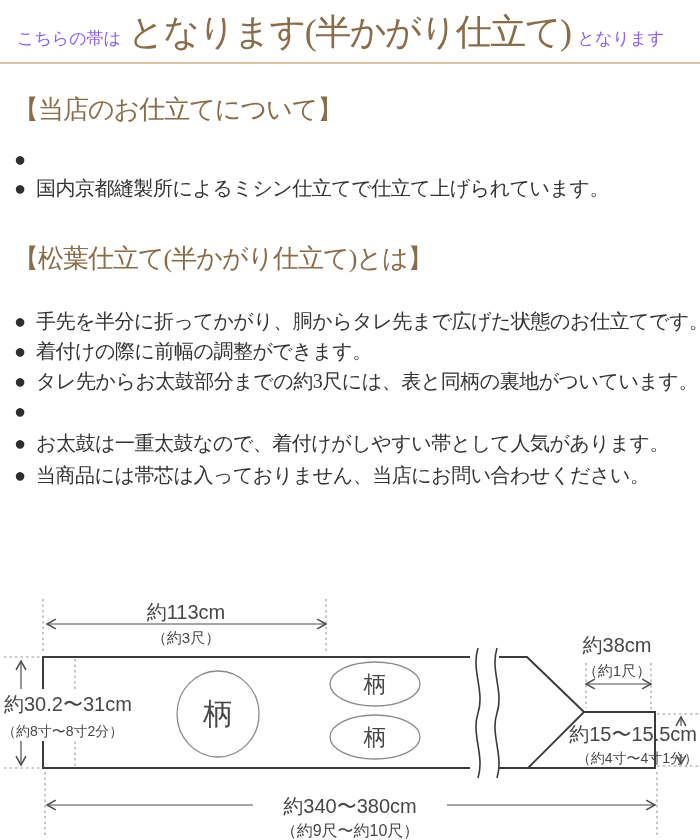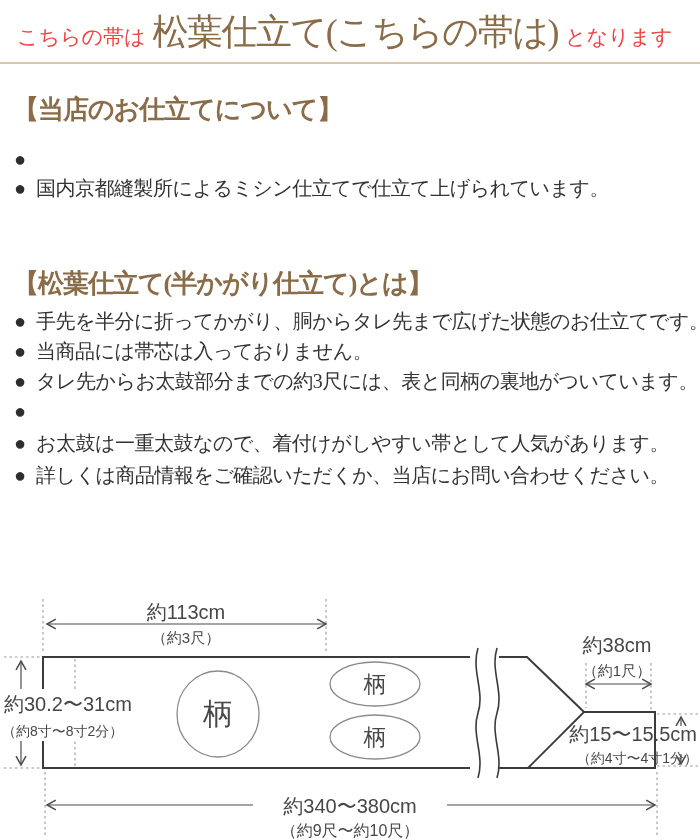--- a/index.html
+++ b/index.html
@@ -1,86 +1,86 @@
 <!DOCTYPE html>
 <html style="--accent-brown: #8a6c49; --rule-tan: #dcc4a9; --body-text: #333333; --diagram-line: #3b3b3b;"><head>
 <meta charset="utf-8">
 <style>
   *{margin:0;padding:0;box-sizing:border-box}
   html,body{width:700px;height:840px;background:#fff;overflow:hidden}
   .page{position:relative;width:700px;height:840px;
         font-family:"Liberation Serif","DejaVu Serif",serif;
         color:var(--body-text,#333)}
   .title{position:absolute;top:8px;left:17px;display:flex;align-items:baseline;gap:7px;white-space:nowrap}
-  .t-small{font-size:21px;color:#ef4444}
+  .t-small{font-size:17px;color:#8b5cf6}
   .t-big{font-size:36px;letter-spacing:-1.5px;color:var(--accent-brown,#8a6c49)}
   .rule{position:absolute;top:62px;left:0;width:700px;height:2px;background:var(--rule-tan,#dcc4a9)}
-  .sec-h{position:absolute;left:13px;font-size:26px;font-weight:bold;letter-spacing:-1px;
+  .sec-h{position:absolute;left:13px;font-size:26px;font-weight:normal;letter-spacing:-1px;
          color:var(--accent-brown,#8a6c49);white-space:nowrap}
   .bullets{position:absolute;left:14px;font-size:20px;line-height:29px;letter-spacing:-0.5px;white-space:nowrap}
   .bullets.sec2{line-height:30px}
   .b{display:flex}
   .m{width:22px;flex:none;color:#2e2e2e}
   .mt2{margin-top:2px}
   .diagram{position:absolute;top:585px;left:0}
   .diagram text{font-family:"Liberation Sans","DejaVu Sans",sans-serif;fill:#474747}
 </style>
 </head>
 <body>
 
 <div class="page">
 
   <header class="title">
     <span class="t-small">こちらの帯は</span>
-    <span class="t-big">松葉仕立て(こちらの帯は)</span>
+    <span class="t-big">となります(半かがり仕立て)</span>
     <span class="t-small">となります</span>
   </header>
 
   <div class="rule"></div>
 
   <h2 class="sec-h" style="top:92px">【当店のお仕立てについて】</h2>
 
   <div class="bullets" style="top:145px">
     <div class="b">
       <span class="m">●</span>
     </div>
     <div class="b">
       <span class="m">●</span>
       <span>国内京都縫製所によるミシン仕立てで仕立て上げられています。</span>
     </div>
   </div>
 
-  <h2 class="sec-h" style="top:266px">【松葉仕立て(半かがり仕立て)とは】</h2>
+  <h2 class="sec-h" style="top:241px">【松葉仕立て(半かがり仕立て)とは】</h2>
 
   <div class="bullets sec2" style="top:306px">
     <div class="b">
       <span class="m">●</span>
       <span>手先を半分に折ってかがり、胴からタレ先まで広げた状態のお仕立てです。</span>
     </div>
     <div class="b">
       <span class="m">●</span>
-      <span>当商品には帯芯は入っておりません。</span>
+      <span>着付けの際に前幅の調整ができます。</span>
     </div>
     <div class="b">
       <span class="m">●</span>
       <span>タレ先からお太鼓部分までの約3尺には、表と同柄の裏地がついています。</span>
     </div>
     <div class="b">
       <span class="m">●</span>
       <div>
       </div>
     </div>
     <div class="b mt2">
       <span class="m">●</span>
       <span>お太鼓は一重太鼓なので、着付けがしやすい帯として人気があります。</span>
     </div>
     <div class="b mt2">
       <span class="m">●</span>
       <div>
-        <div>詳しくは商品情報をご確認いただくか、当店にお問い合わせください。</div>
+        <div>当商品には帯芯は入っておりません、当店にお問い合わせください。</div>
       </div>
     </div>
   </div>
 
   <svg class="diagram" width="700" height="255" viewBox="0 585 700 255">
     <defs>
       <marker id="ah" viewBox="0 0 12 12" refX="10" refY="6" markerWidth="11" markerHeight="11" orient="auto-start-reverse">
         <path d="M2,1.5 L10,6 L2,10.5" fill="none" stroke="#4d4d4d" stroke-width="1.4"></path>
       </marker>
     </defs>

